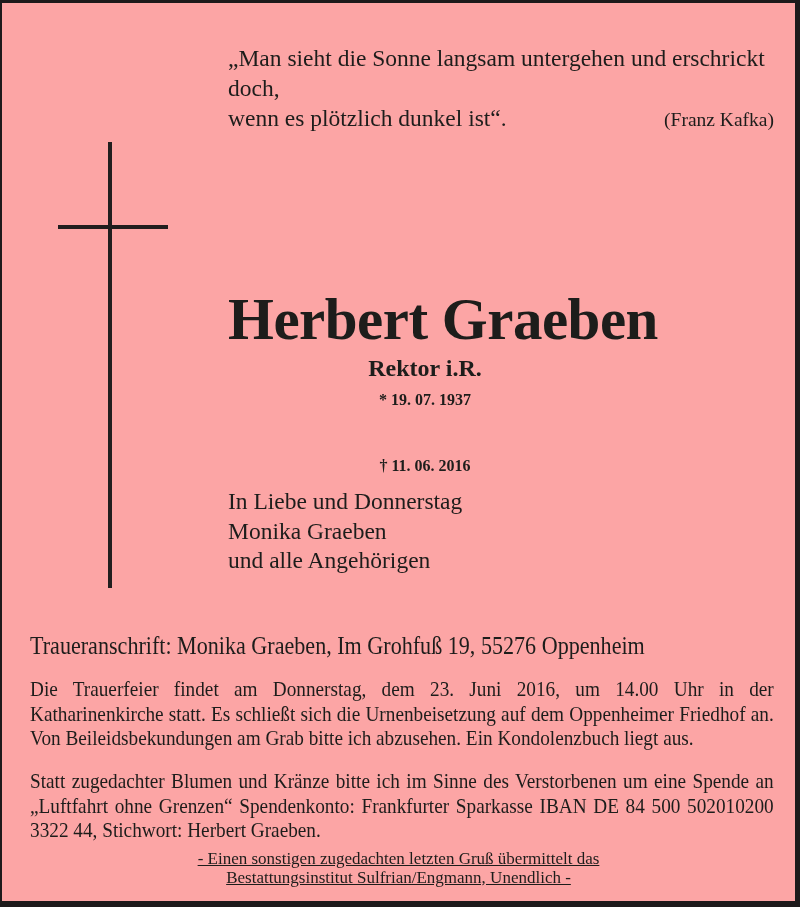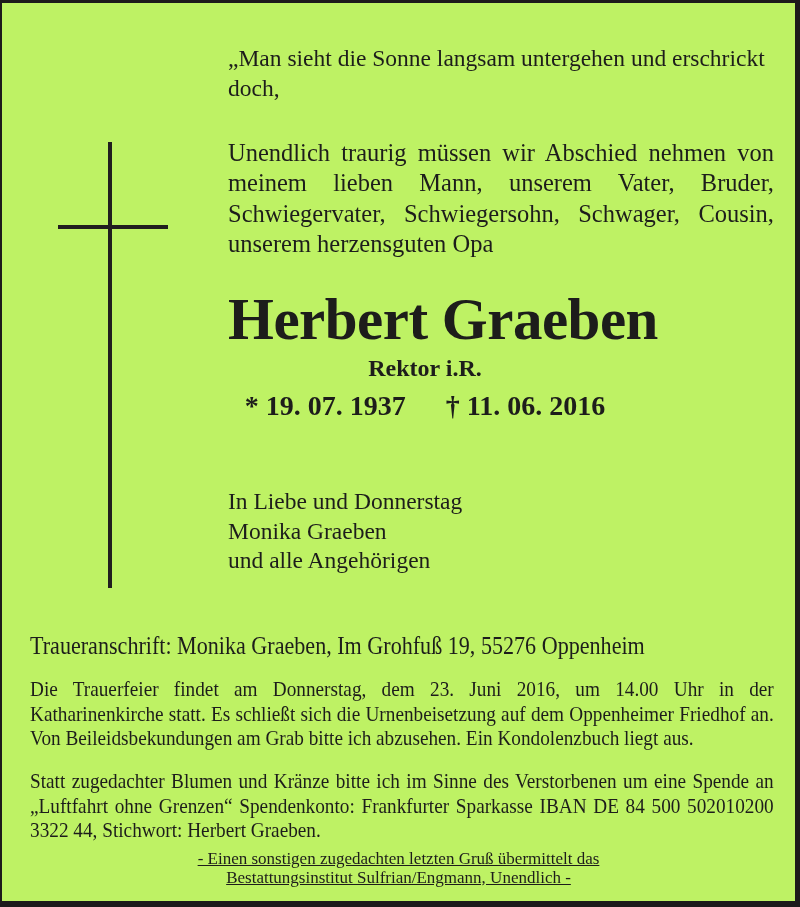--- a/index.html
+++ b/index.html
@@ -1,20 +1,20 @@
 <!DOCTYPE html>
 <html lang="de"><head>
 <meta charset="utf-8">
 <style>
   html,body{margin:0;padding:0;background:#777;}
   .page{
     position:relative;
     width:800px;height:907px;
     box-sizing:border-box;
-    background:#bef264;
+    background:#fca5a5;
     border-style:solid;
     border-color:#1d1a1b;
     border-width:3px 5px 6px 2px;
     font-family:"Liberation Serif","DejaVu Serif",serif;
     color:#1d1d1b;
     overflow:hidden;
   }
   .abs{position:absolute;}
   
   .quote{left:226px;top:40px;width:546px;font-size:23.5px;line-height:30px;}
@@ -28,21 +28,21 @@
     hyphens:manual;-webkit-hyphens:manual;
   }
   
   .cross{left:0;top:0;width:0;height:0;}
   .cross .v{position:absolute;left:106px;top:139px;width:4px;height:446px;background:#211e1f;}
   .cross .h{position:absolute;left:56px;top:222px;width:110px;height:4px;background:#211e1f;}
   
   .nameblock{left:226px;top:287px;width:394px;text-align:center;}
   .deceased-name{font-size:59px;font-weight:bold;line-height:58px;letter-spacing:-0.5px;white-space:nowrap;font-family:Liberation Serif, serif;}
   .deceased-title{font-size:24px;font-weight:bold;line-height:26px;margin-top:7px;}
-  .dates{display:flex;justify-content:center;gap:40px;font-size:28px;font-weight:bold;line-height:26px;margin-top:12px;white-space:nowrap;}
+  .dates{display:flex;justify-content:center;gap:40px;font-size:16px;font-weight:bold;line-height:26px;margin-top:6px;white-space:nowrap;flex-direction:column;}
   
   .closing{left:226px;top:484px;font-size:23.5px;line-height:28px;}
   .mourners{margin-top:2px;line-height:28.5px;}
   
   .address{
     left:28px;top:628px;
     font-size:26px;line-height:30px;white-space:nowrap;
     transform:scaleX(0.85);transform-origin:0 0;
   }
   .cond-par{
@@ -61,23 +61,26 @@
 
 <div class="page">
 
   <div class="abs cross">
     <div class="v"></div>
     <div class="h"></div>
   </div>
 
   <div class="abs quote">
     <div>„Man sieht die Sonne langsam untergehen und erschrickt doch,</div>
+    <div class="quote-row2">
+      <span>wenn es plötzlich dunkel ist“.</span>
+      <span class="attribution">(Franz Kafka)</span>
+    </div>
   </div>
 
-  <div class="abs intro" lang="de">Unendlich traurig müssen wir Abschied nehmen von meinem lieben Mann, unserem Vater, Bruder, Schwieger­vater, Schwiegersohn, Schwager, Cousin, unserem herzensguten Opa</div>
 
   <div class="abs nameblock">
     <div class="deceased-name">Herbert Graeben</div>
     <div class="deceased-title">Rektor i.R.</div>
     <div class="dates">
       <span>* 19. 07. 1937</span>
       <span>† 11. 06. 2016</span>
     </div>
   </div>
 

